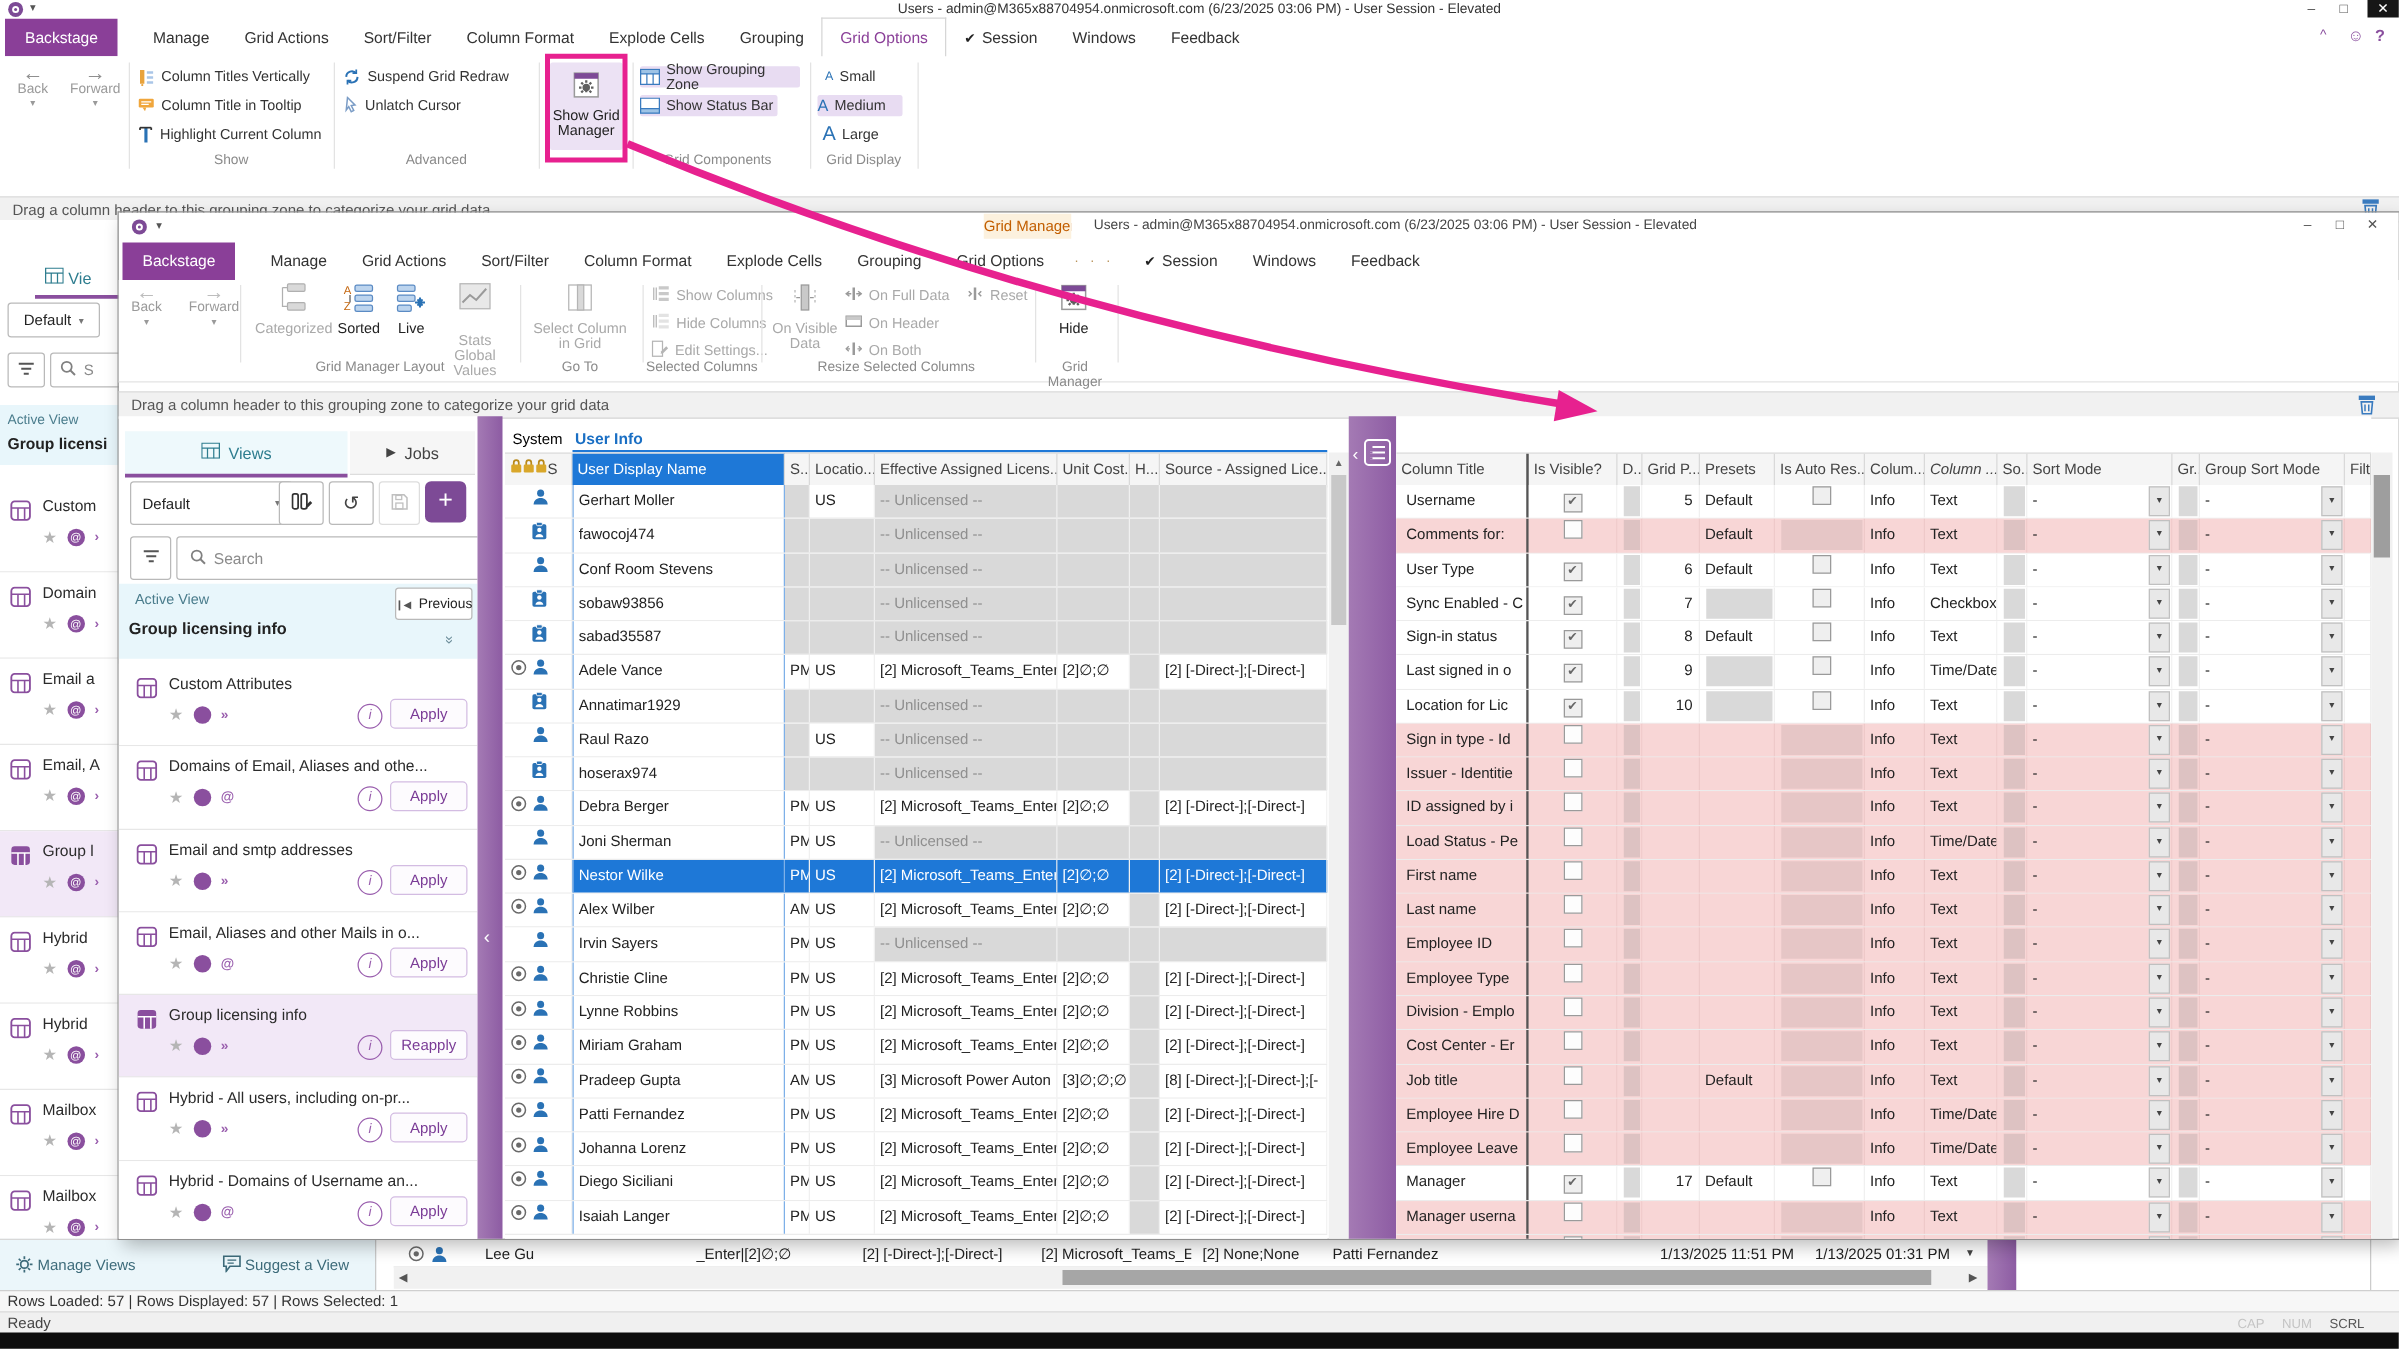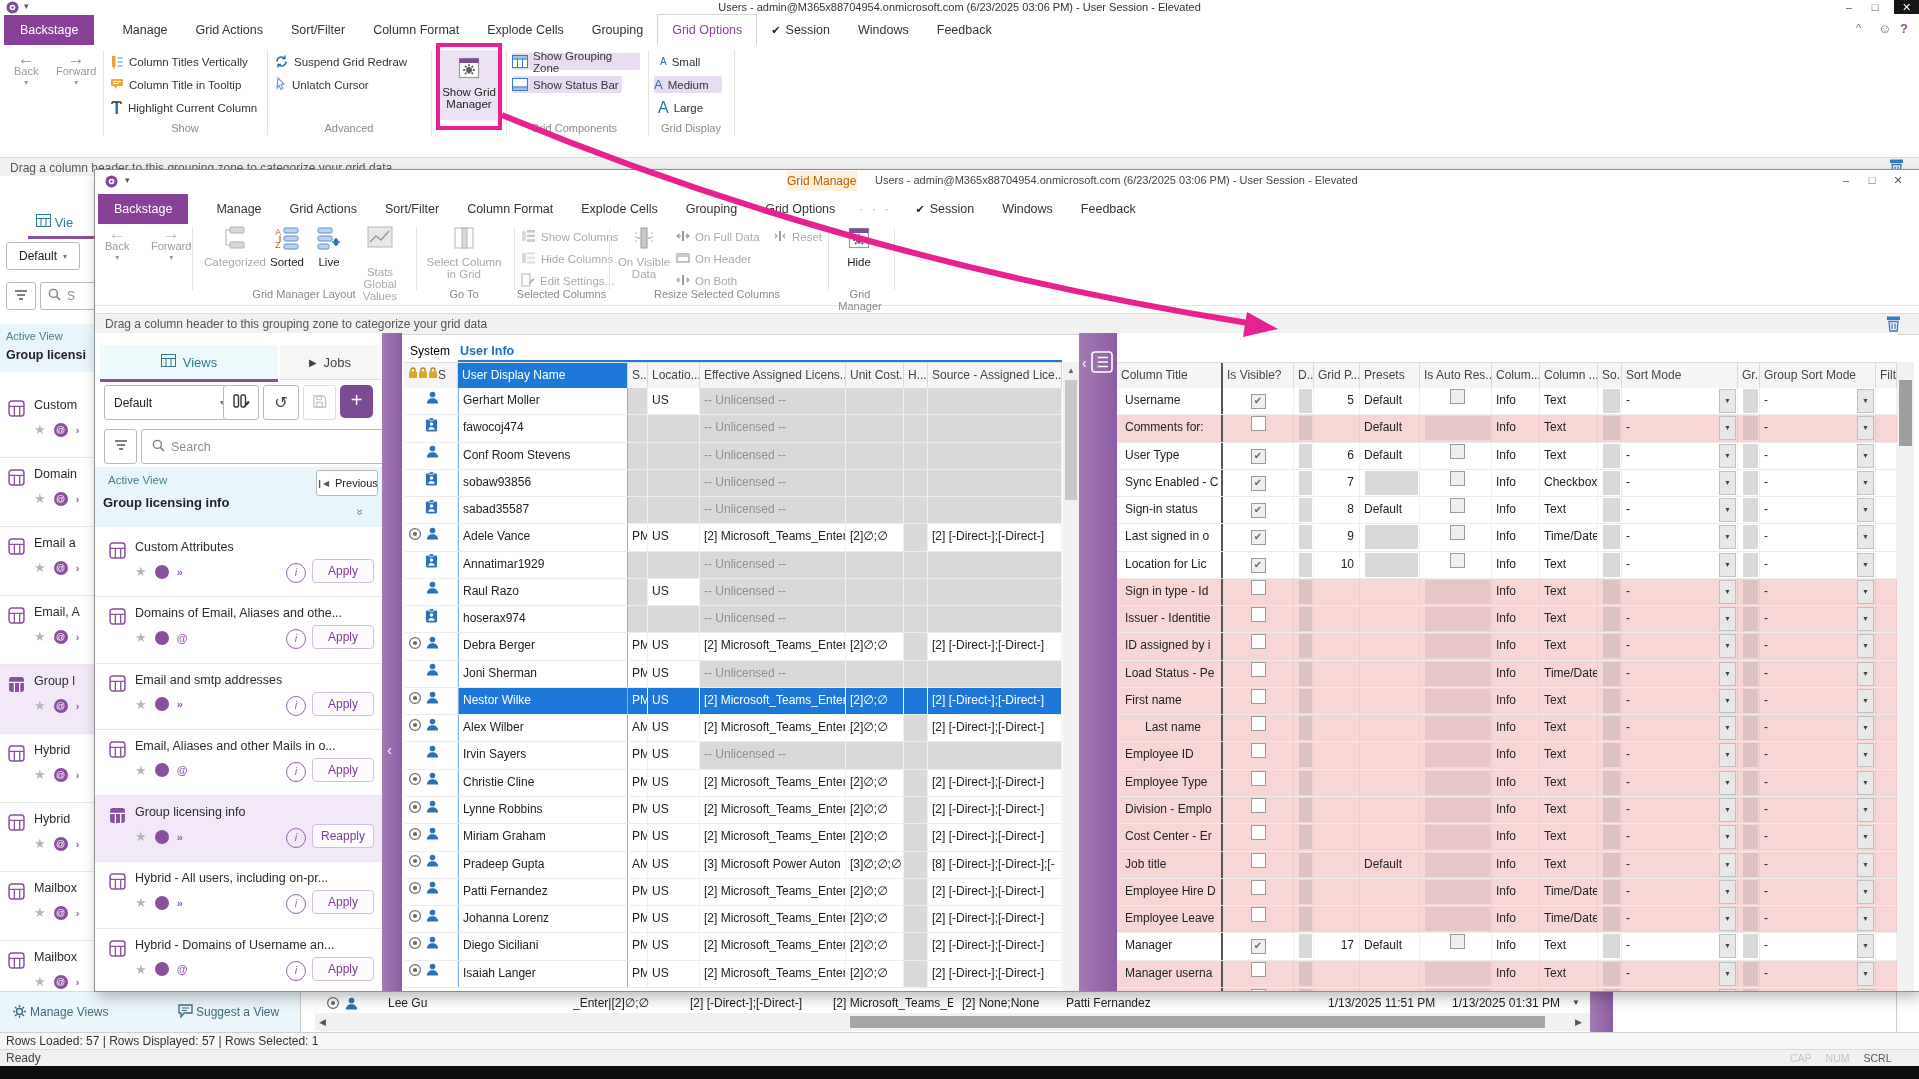--- a/index.html
+++ b/index.html
@@ -1160,21 +1160,21 @@
 
   <div class="a" style="left:1022px;top:163px;width:780px;height:658px;background:#fff;overflow:hidden">
     <div id="mg-head" class="gridhead a" style="left:0;top:29px;width:780px;height:26px">
         <div class="hcell" style="width: 106px; border-right: 2px solid rgb(85, 85, 85);">Column Title</div>
         <div class="hcell" style="width: 71px;">Is Visible?</div>
         <div class="hcell" style="width: 20px;">D...</div>
         <div class="hcell" style="width: 46px;">Grid P...</div>
         <div class="hcell" style="width: 60px;">Presets</div>
         <div class="hcell" style="width: 72px;">Is Auto Res...</div>
         <div class="hcell" style="width: 48px;">Colum...</div>
-        <div class="hcell" style="width: 58px;">Column ...</div>
+        <div class="hcell" style="width: 58px; font-style: italic;">Column ...</div>
         <div class="hcell" style="width: 24px;">So...</div>
         <div class="hcell" style="width: 116px;">Sort Mode</div>
         <div class="hcell" style="width: 22px;">Gr...</div>
         <div class="hcell" style="width: 116px;">Group Sort Mode</div>
         <div class="hcell" style="width: 21px;">Filte</div>
       </div>
     <div id="mg-rows" class="a" style="left:0;top:55px;width:780px">
         <div class="grow">
           <div class="gcell" style="width: 106px; border-right: 2px solid rgb(85, 85, 85); background: inherit; padding-left: 8px;">Username</div>
           <div class="gcell" style="width: 71px; border-right: 1px solid rgb(240, 240, 240); background: inherit; text-align: center; padding-left: 0px; line-height: 24px;"><span class="cbx" style="background: rgb(239, 239, 239);">✔</span></div>
@@ -1511,21 +1511,21 @@
           <div class="gcell" style="width: 22px; border-right: 1px solid rgb(238, 201, 201); background: inherit;">
             <div class="fillblock" style="background: rgb(221, 194, 194);"></div>
           </div>
           <div class="gcell" style="width: 116px; border-right: 1px solid rgb(238, 201, 201); background: inherit; display: flex; justify-content: space-between; padding-right: 1px;">
             <span>-</span>
             <span class="ddbtn">▼</span>
           </div>
           <div class="gcell" style="width: 21px; border-right: 1px solid rgb(238, 201, 201); background: inherit;"></div>
         </div>
         <div class="grow pinkrow">
-          <div class="gcell" style="width: 106px; border-right: 2px solid rgb(85, 85, 85); background: inherit; padding-left: 8px; text-align: center;">Last name</div>
+          <div class="gcell" style="width: 106px; border-right: 2px solid rgb(85, 85, 85); background: inherit; padding-left: 8px;">Last name</div>
           <div class="gcell" style="width: 71px; border-right: 1px solid rgb(238, 201, 201); background: inherit; text-align: center; padding-left: 0px; line-height: 24px;"><span class="cbx"></span></div>
           <div class="gcell" style="width: 20px; border-right: 1px solid rgb(238, 201, 201); background: inherit;">
             <div class="fillblock" style="background: rgb(221, 194, 194);"></div>
           </div>
           <div class="gcell" style="width: 46px; border-right: 1px solid rgb(238, 201, 201); background: inherit; text-align: right; padding-right: 5px;"></div>
           <div class="gcell" style="width: 60px; border-right: 1px solid rgb(238, 201, 201); background: inherit;"></div>
           <div class="gcell" style="width: 72px; border-right: 1px solid rgb(238, 201, 201); background: inherit;">
             <div class="fillblock" style="background: rgb(230, 198, 198);"></div>
           </div>
           <div class="gcell" style="width: 48px; border-right: 1px solid rgb(238, 201, 201); background: inherit;">Info</div>
@@ -1861,21 +1861,21 @@
   <div class="a" style="left:315px;top:3px;width:1275px;height:19px;background:#fff;border-bottom:1px solid #ddd">
     <span class="a" style="left:11px;top:2px"><svg width="14" height="14" viewBox="0 0 14 14">
           <circle cx="7" cy="7" r="5.4" fill="none" stroke="#6a6a6a" stroke-width="1.2"></circle>
           <circle cx="7" cy="7" r="2.1" fill="#6a6a6a"></circle>
         </svg></span>
     <span class="a" style="left:29px;top:2px"><svg width="15" height="15" viewBox="0 0 16 16">
           <circle cx="8" cy="4.8" r="3" fill="#2a72b5"></circle>
           <path d="M2 14.5c0-3.4 2.7-5.6 6-5.6s6 2.2 6 5.6z" fill="#2a72b5"></path>
         </svg></span>
     <span class="a nosel" style="left:73px;top:2px;width:130px">Lee Gu</span>
-    <span class="a nosel" style="left:258px;top:2px;width:122px">_Enter|[2]∅;∅</span>
+    <span class="a nosel" style="left:242px;top:2px;width:122px">_Enter|[2]∅;∅</span>
     <span class="a nosel" style="left:375px;top:2px;width:130px">[2] [-Direct-];[-Direct-]</span>
     <span class="a nosel" style="left:518px;top:2px;width:120px">[2] Microsoft_Teams_En</span>
     <span class="a nosel" style="left:647px;top:2px;width:88px">[2] None;None</span>
     <span class="a nosel" style="left:751px;top:2px;width:110px">Patti Fernandez</span>
     <span class="a nosel" style="left:1013px;top:2px;width:112px">1/13/2025 11:51 PM</span>
     <span class="a nosel" style="left:1137px;top:2px;width:112px">1/13/2025 01:31 PM</span>
     <span class="a" style="left:1257px;top:4px;font-size:8px;color:#444">▼</span>
   </div>
 
   <div class="sbtrack a" style="left:315px;top:22px;width:1275px;height:18px">

